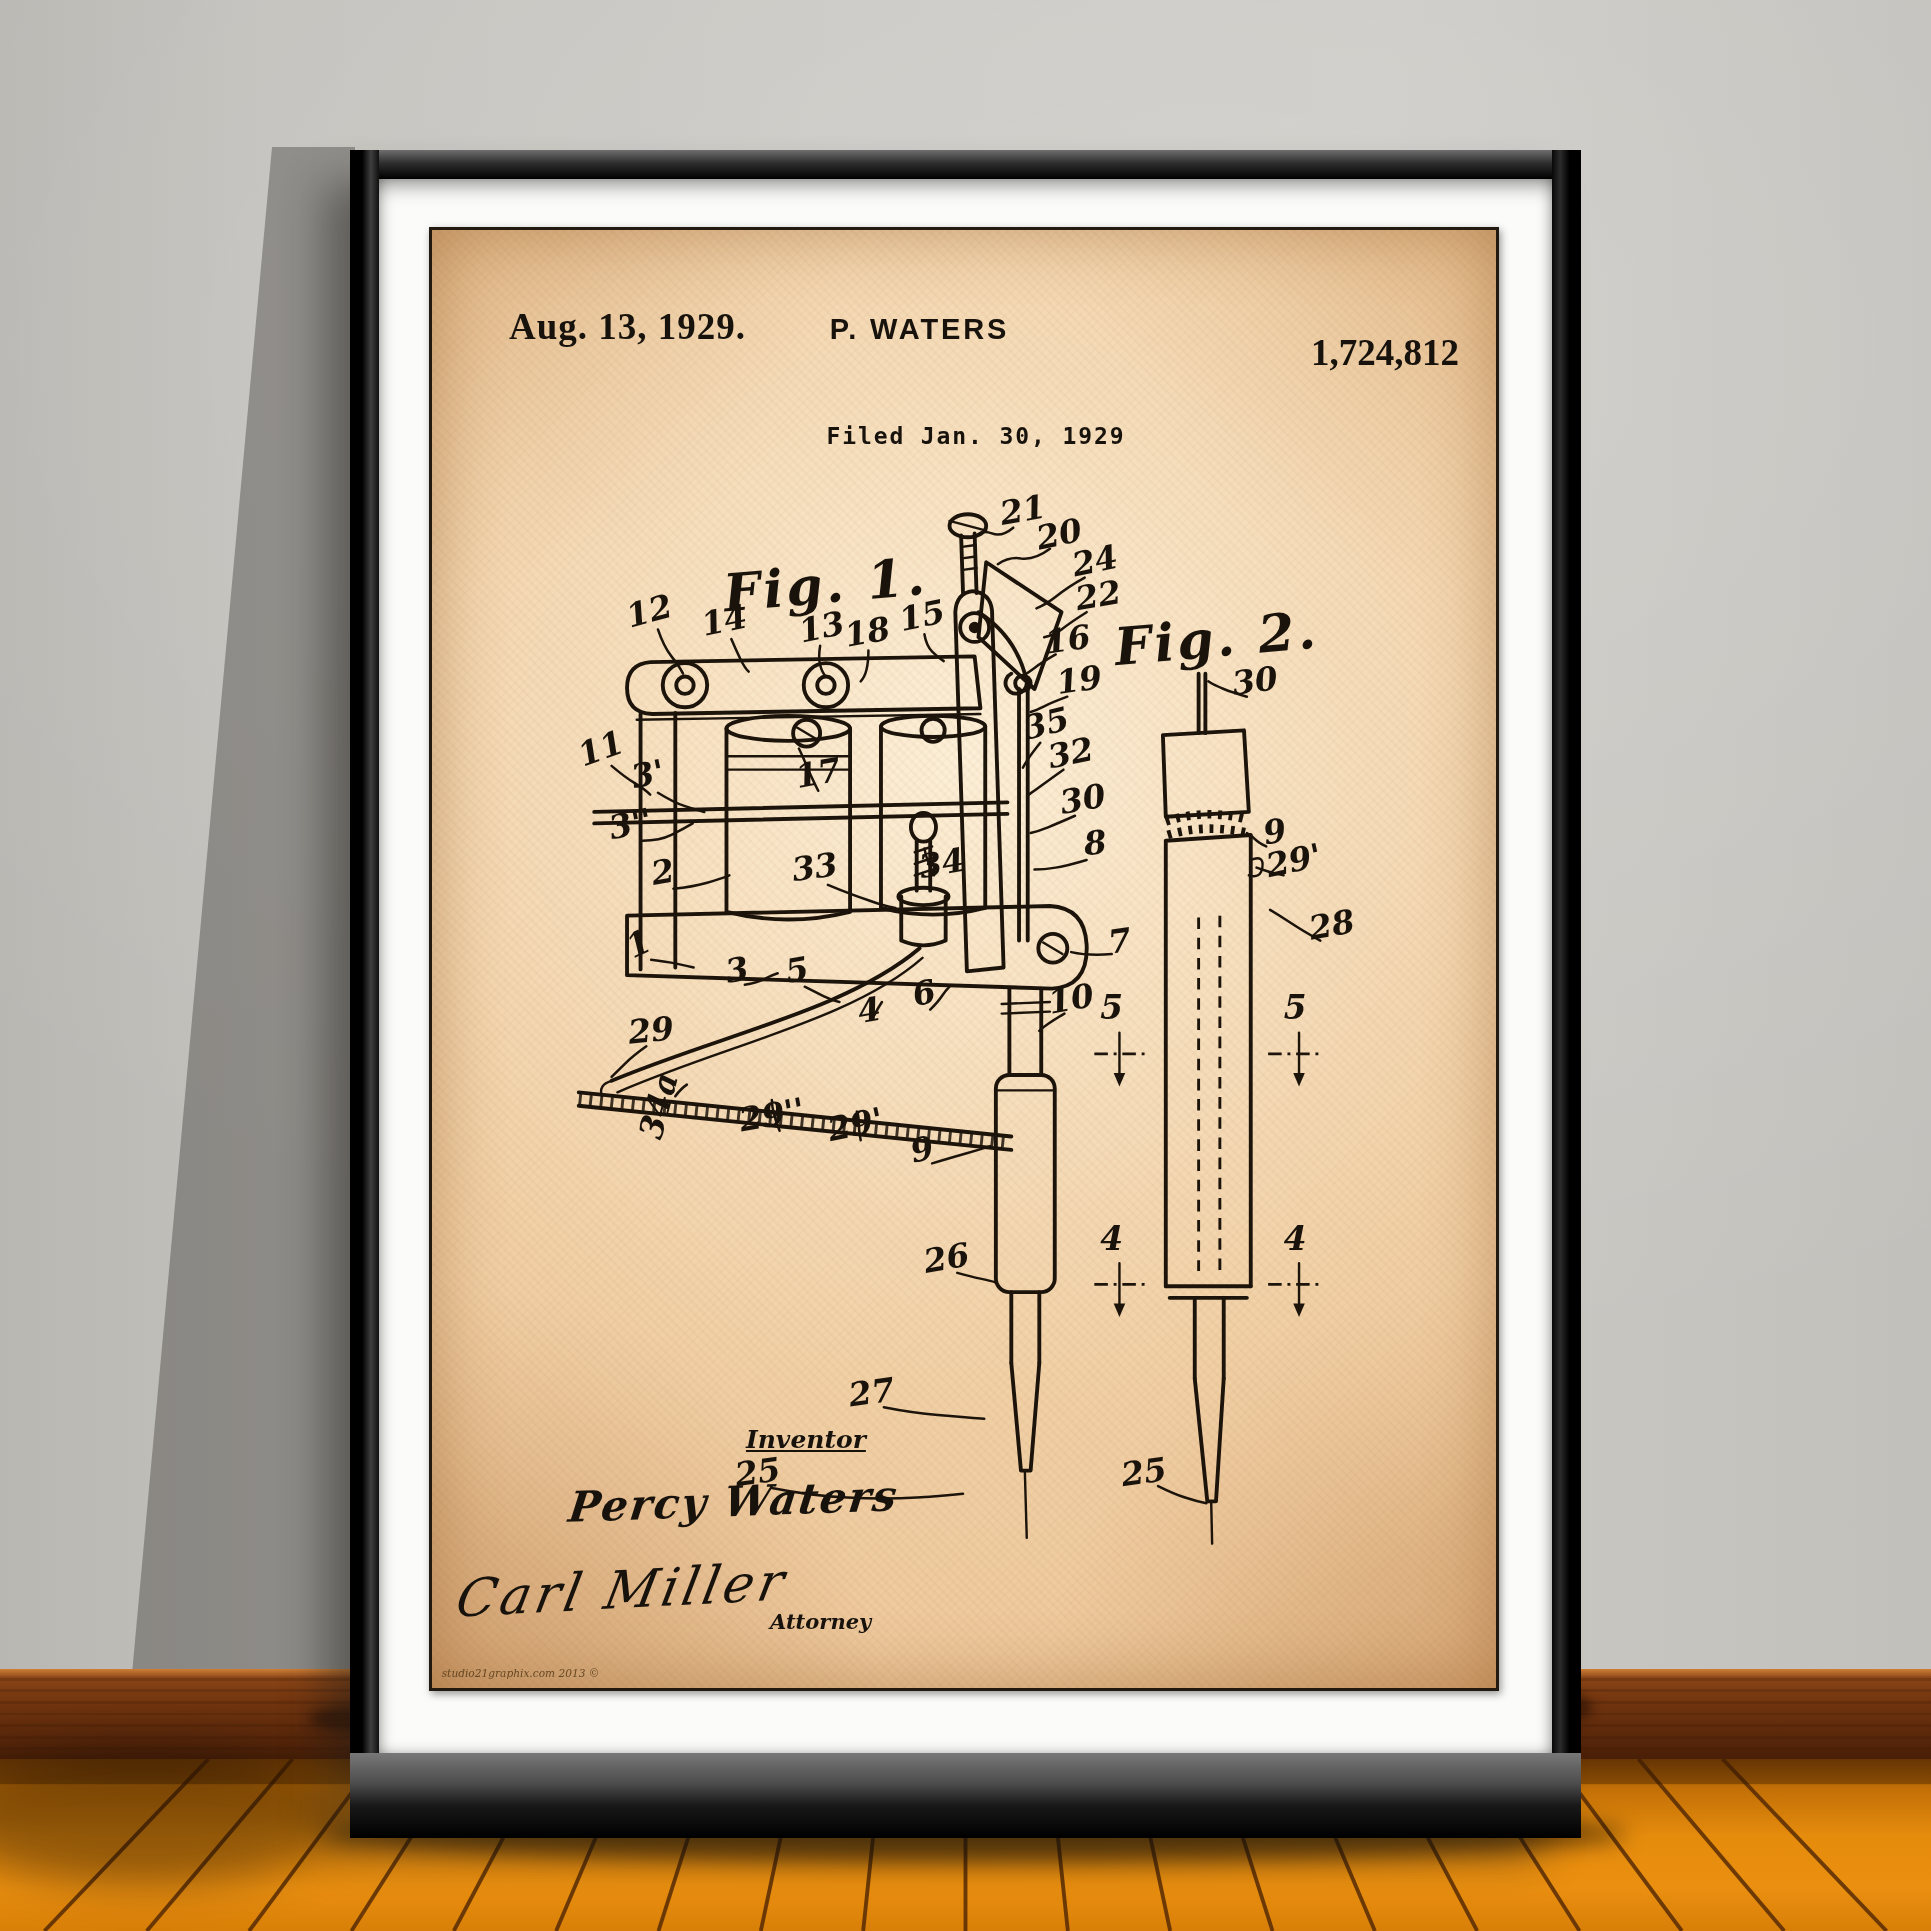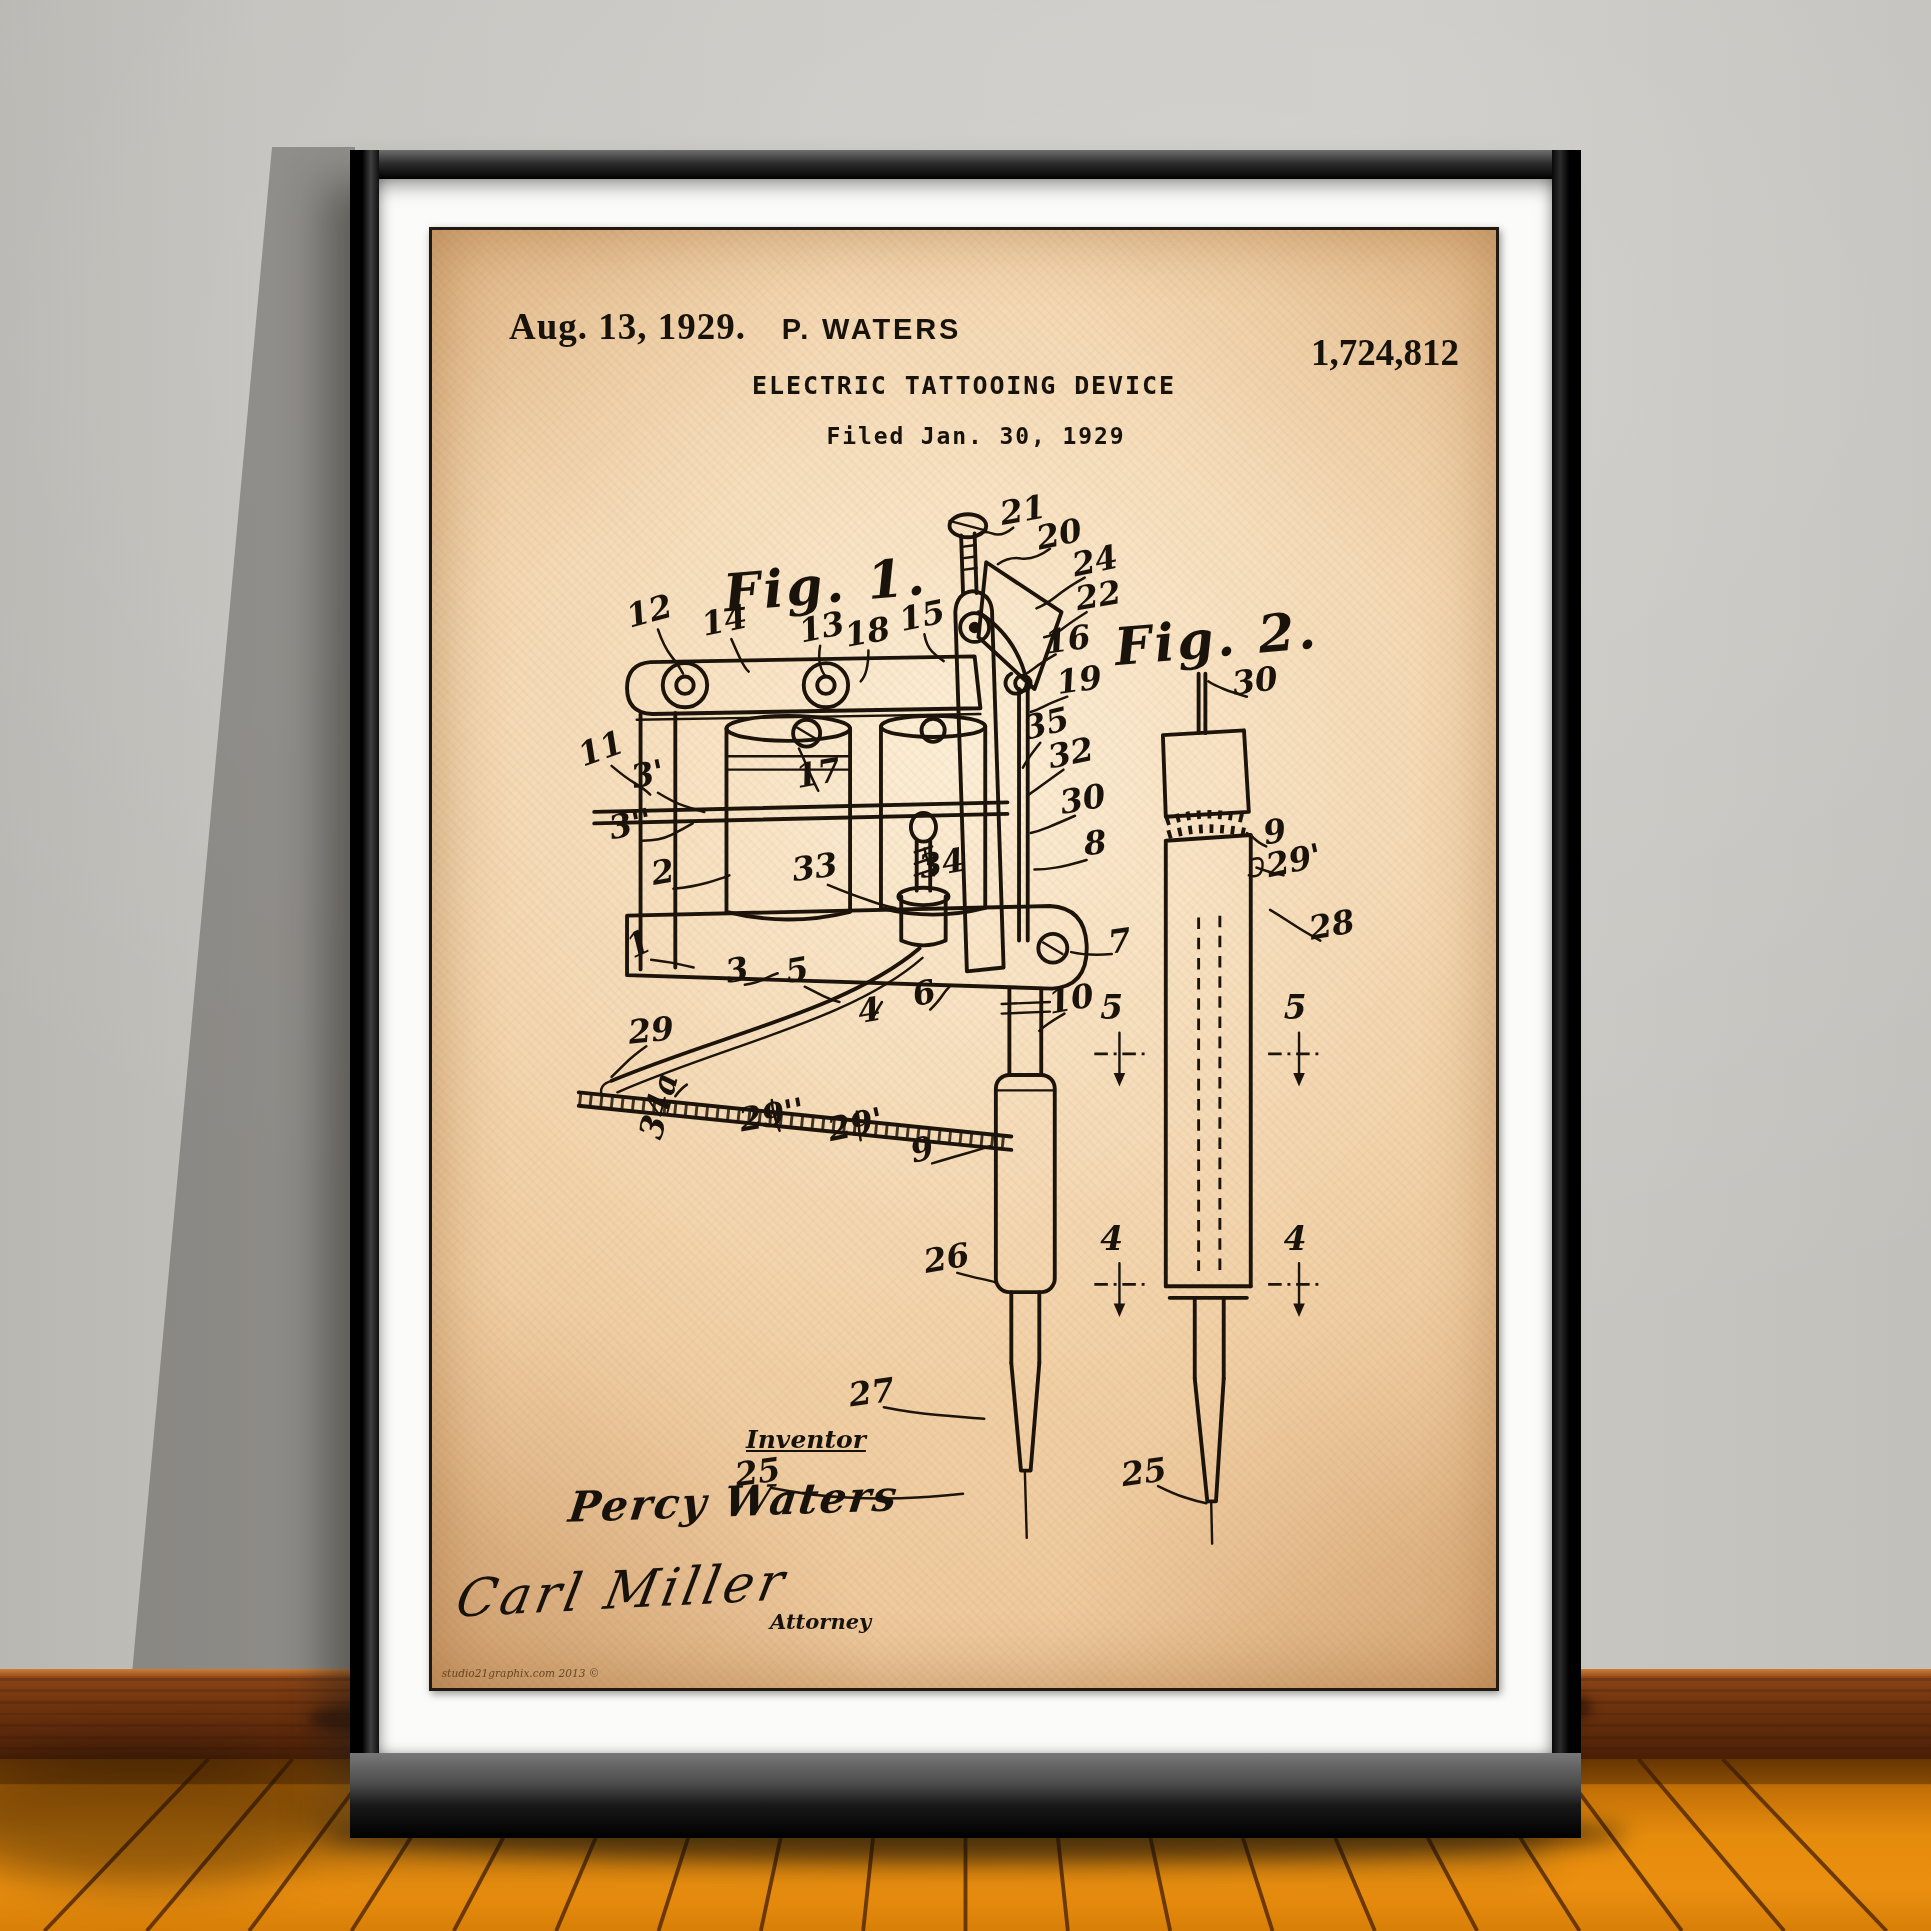--- a/index.html
+++ b/index.html
@@ -56,21 +56,21 @@
           radial-gradient(55% 35% at 100% 0%, rgba(172,108,48,.26), rgba(0,0,0,0) 70%),
           #eec99d;
         box-shadow:inset 0 0 68px rgba(142,84,30,.45), 1.9px 2.9px 7.7px rgba(0,0,0,.4);}
   .grain{position:absolute;inset:0;opacity:.5;pointer-events:none;
         background:
           repeating-linear-gradient(45deg, rgba(146,92,40,.07) 0 2.9px, rgba(0,0,0,0) 2.9px 6.8px),
           repeating-linear-gradient(-45deg, rgba(146,92,40,.06) 0 1.9px, rgba(0,0,0,0) 1.9px 5.8px);}
   .ptxt{position:absolute;color:#17120c;white-space:nowrap;}
   .date{left:39px;top:75px;font:700 37px "Liberation Serif",serif;letter-spacing:1px;margin-left:38px;}
   .pname{left:0;top:83px;width:879px;text-align:center;
-        font:700 29px "Liberation Sans",sans-serif;letter-spacing:2.9px;}
+        font:700 29px "Liberation Sans",sans-serif;letter-spacing:2.9px;padding-left:48px;}
   .pnum{right:37px;top:75px;font:700 37px "Liberation Serif",serif;margin-top:26px;}
   .ptitle{left:0;top:141px;width:1064px;text-align:center;
         font:700 25px "DejaVu Sans Mono",monospace;letter-spacing:1.9px;}
   .pfiled{left:0;top:193px;width:1064px;text-align:center;
         font:700 23px "DejaVu Sans Mono",monospace;letter-spacing:1.9px;padding-left:12px;}
   .drawing{position:absolute;left:0;top:0;width:1064px;height:1450px;}
   .sig{position:absolute;color:#17120c;white-space:nowrap;}
   .cap-inventor{left:314px;top:1195px;font:italic 700 25px "DejaVu Serif",serif;text-decoration:underline;}
   .sig-inventor{left:137px;top:1247px;font:italic 700 42px "DejaVu Serif",serif;
         transform:rotate(-2deg) skewX(-9deg);letter-spacing:1.9px;}
@@ -141,21 +141,20 @@
     <div class="rail right"></div>
     <div class="rail bottom"></div>
 
     <div class="mat">
       <div class="paper">
         <div class="grain"></div>
 
         <div class="ptxt date">Aug. 13, 1929.</div>
         <div class="ptxt pname">P. WATERS</div>
         <div class="ptxt pnum">1,724,812</div>
-        <div class="ptxt ptitle">ELECTRIC TATTOOING DEVICE</div>
         <div class="ptxt pfiled">Filed Jan. 30, 1929</div>
 
         <svg class="drawing" viewBox="0 0 1102 1510" preserveAspectRatio="none">
 
           <g>
 
             <ellipse class="ink" cx="555" cy="308" rx="19" ry="12"></ellipse>
             <path class="ink thin" d="M536,303 L574,313"></path>
             <path class="ink" d="M548,318 L550,378 M562,316 L564,378"></path>
             <path class="ink thin" d="M549,330 L563,328 M549,342 L563,340 M550,354 L564,352"></path>

